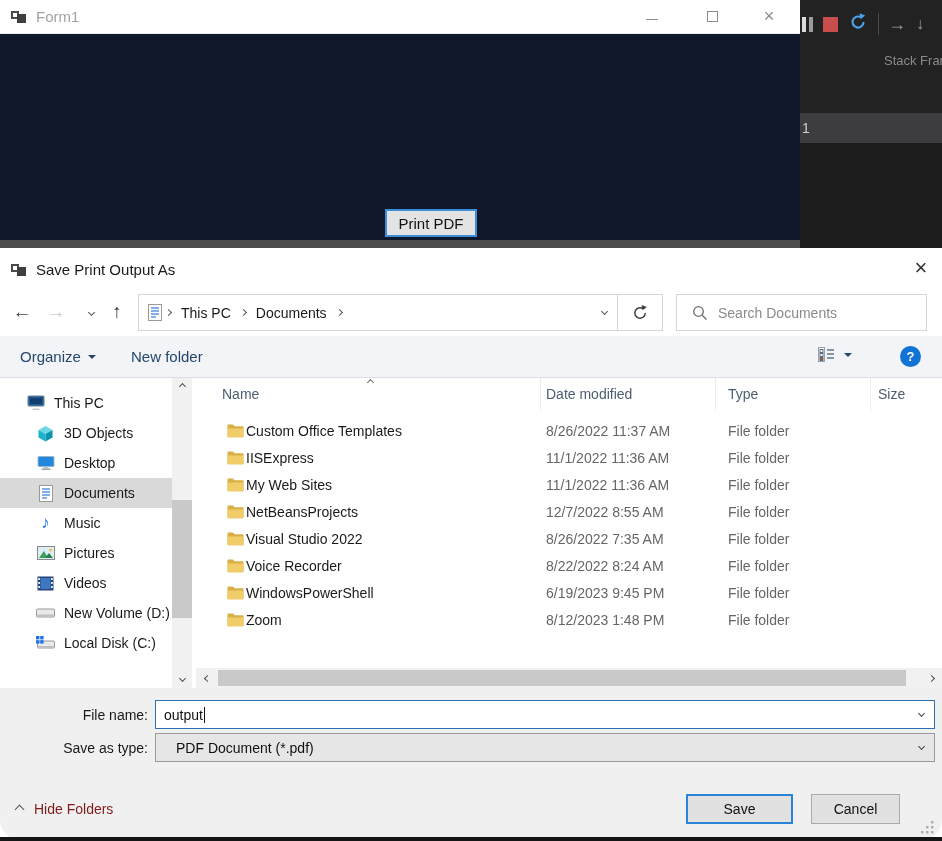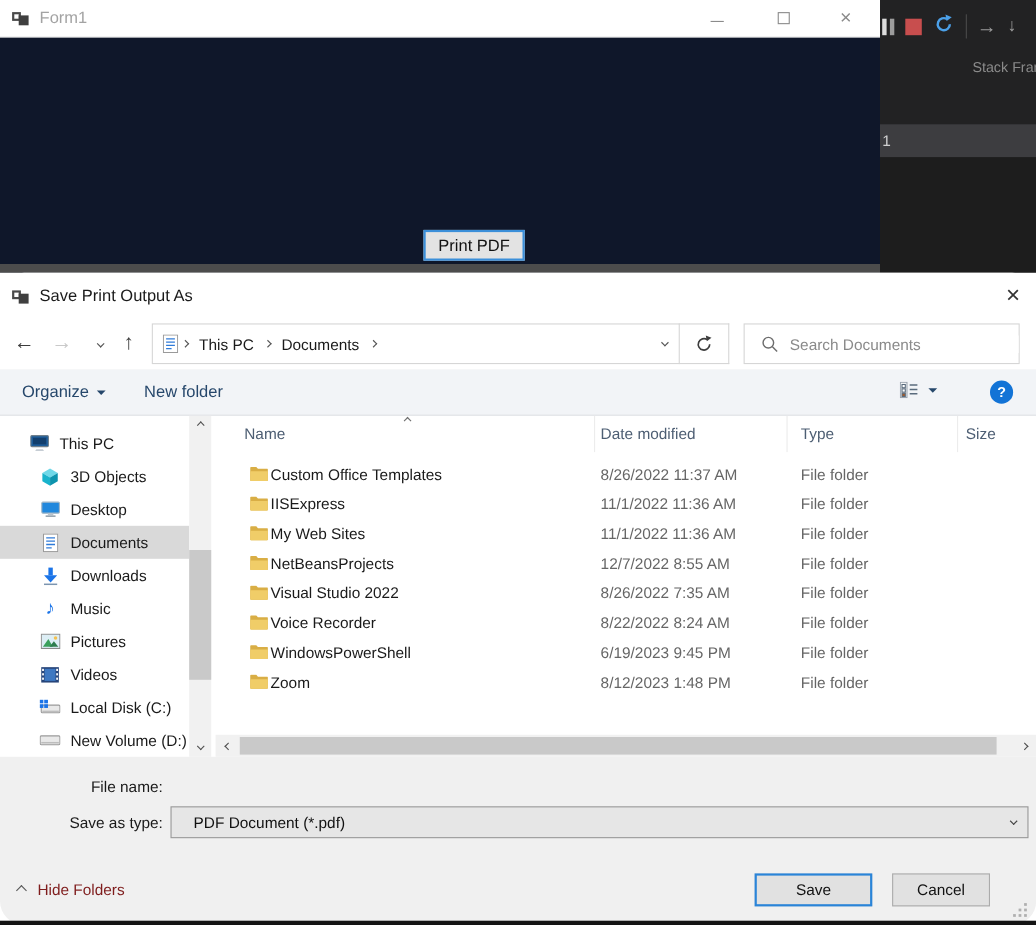--- a/index.html
+++ b/index.html
@@ -298,30 +298,20 @@
                 <rect x="0.5" y="0.5" width="13" height="16" fill="#fff" stroke="#9a9a9a"></rect>
                 <line x1="3" y1="4" x2="11" y2="4" stroke="#2f7bd9" stroke-width="1.2"></line>
                 <line x1="3" y1="7" x2="11" y2="7" stroke="#2f7bd9" stroke-width="1.2"></line>
                 <line x1="3" y1="10" x2="11" y2="10" stroke="#2f7bd9" stroke-width="1.2"></line>
                 <line x1="3" y1="13" x2="8" y2="13" stroke="#2f7bd9" stroke-width="1.2"></line>
               </svg>
           </span>
           <span class="slabel">Documents</span>
         </div>
         <div class="side-item child">
-          <span class="sic">
-            <svg width="16" height="17" viewBox="0 0 16 17">
-                <rect x="6" y="1" width="4" height="7" fill="#1b74e8"></rect>
-                <polygon points="2,8 14,8 8,14.5" fill="#1b74e8"></polygon>
-                <rect x="2" y="15.5" width="12" height="1.5" fill="#7c95b0"></rect>
-              </svg>
-          </span>
-          <span class="slabel">Downloads</span>
-        </div>
-        <div class="side-item child">
           <span class="sic" style="color:#1b74e8;font-size:17px;">
               <span>♪</span>
             </span>
           <span class="slabel">Music</span>
         </div>
         <div class="side-item child">
           <span class="sic">
             <svg width="18" height="14" viewBox="0 0 18 14">
                 <rect x="0.5" y="0.5" width="17" height="13" fill="#ddeef5" stroke="#8a8a8a"></rect>
                 <polygon points="2,12 7,5 11,12" fill="#3aa05c"></polygon>
@@ -341,39 +331,39 @@
                 <rect x="1.3" y="10" width="1.6" height="2" fill="#fff"></rect>
                 <rect x="14.1" y="2" width="1.6" height="2" fill="#fff"></rect>
                 <rect x="14.1" y="6" width="1.6" height="2" fill="#fff"></rect>
                 <rect x="14.1" y="10" width="1.6" height="2" fill="#fff"></rect>
               </svg>
           </span>
           <span class="slabel">Videos</span>
         </div>
         <div class="side-item child">
           <span class="sic">
+            <svg width="19" height="12" viewBox="0 0 19 12">
+                <rect x="0.5" y="2" width="18" height="8" rx="1" fill="#e9e9e9" stroke="#9a9a9a"></rect>
+                <rect x="1.5" y="7.5" width="16" height="1.4" fill="#bdbdbd"></rect>
+              </svg>
+          </span>
+          <span class="slabel">New Volume (D:)</span>
+        </div>
+        <div class="side-item child">
+          <span class="sic">
             <svg width="19" height="15" viewBox="0 0 19 15">
                 <rect x="1.5" y="5" width="17" height="7" rx="1" fill="#e9e9e9" stroke="#9a9a9a"></rect>
                 <rect x="2.5" y="10" width="15" height="1.4" fill="#bdbdbd"></rect>
                 <rect x="0" y="0" width="3.4" height="3.4" fill="#1b74e8"></rect>
                 <rect x="4.2" y="0" width="3.4" height="3.4" fill="#1b74e8"></rect>
                 <rect x="0" y="4.2" width="3.4" height="3.4" fill="#1b74e8"></rect>
                 <rect x="4.2" y="4.2" width="3.4" height="3.4" fill="#1b74e8"></rect>
               </svg>
           </span>
           <span class="slabel">Local Disk (C:)</span>
-        </div>
-        <div class="side-item child">
-          <span class="sic">
-            <svg width="19" height="12" viewBox="0 0 19 12">
-                <rect x="0.5" y="2" width="18" height="8" rx="1" fill="#e9e9e9" stroke="#9a9a9a"></rect>
-                <rect x="1.5" y="7.5" width="16" height="1.4" fill="#bdbdbd"></rect>
-              </svg>
-          </span>
-          <span class="slabel">New Volume (D:)</span>
         </div>
       </div>
 
       <div class="side-scroll">
         <div class="ss-arrow ss-up">
             <span class="chev up small"></span>
           </div>
         <div class="ss-thumb"></div>
         <div class="ss-arrow ss-down">
             <span class="chev down small"></span>
@@ -479,20 +469,25 @@
             </div>
           <div class="hs-thumb"></div>
           <div class="hs-arrow hs-right">
               <span class="chev right small"></span>
             </div>
         </div>
       </div>
     </div>
 
     <span class="f-label lab-fn">File name:</span>
+    <div class="fn-input">
+      <span class="fn-text">output</span>
+      <span class="caret"></span>
+      <span class="box-chev chev down small"></span>
+    </div>
 
     <span class="f-label lab-st">Save as type:</span>
     <div class="combo">
       <span class="fn-text">PDF Document (*.pdf)</span>
       <span class="box-chev chev down small"></span>
     </div>
 
     <div class="hide-folders">
       <span class="chev up"></span>
       <span>Hide Folders</span>

